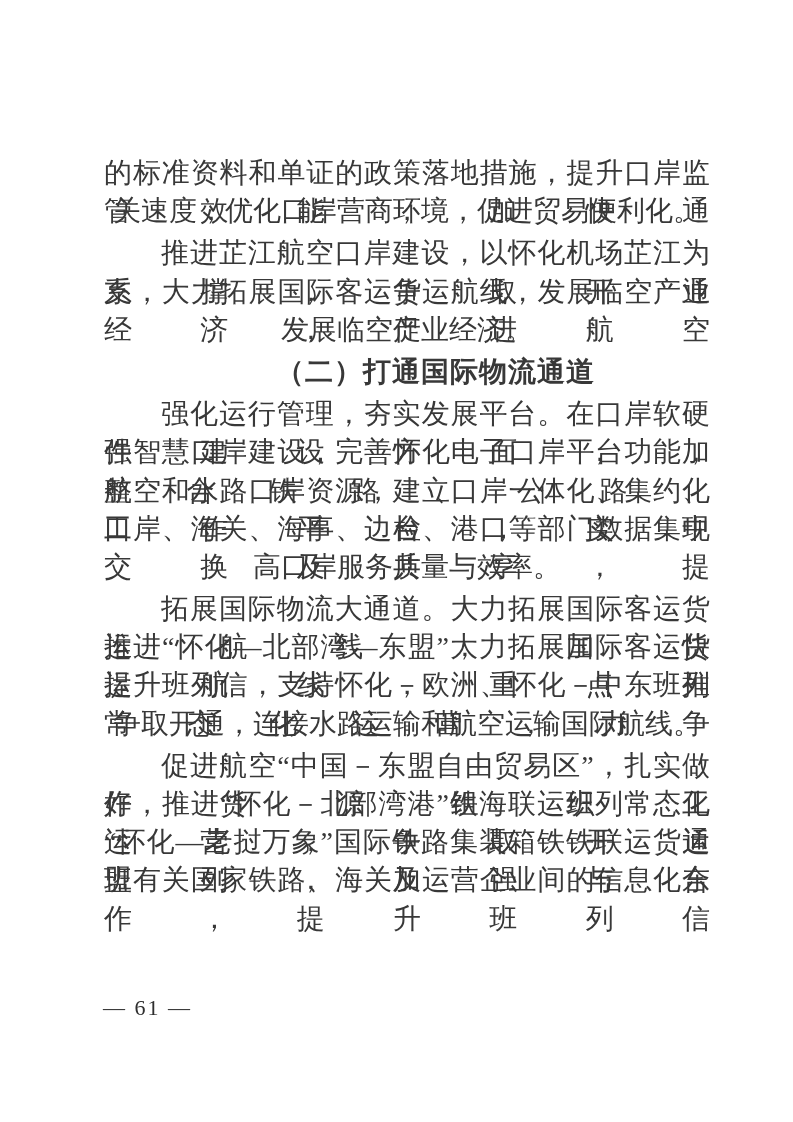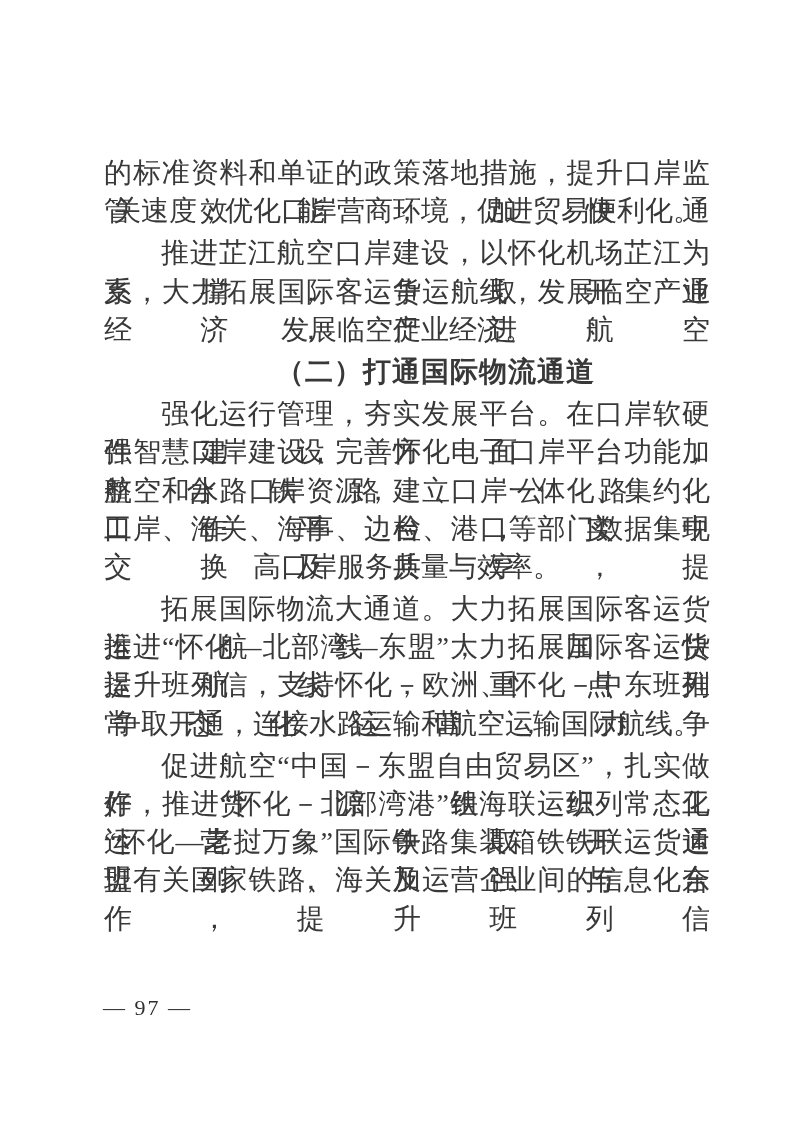--- a/index.html
+++ b/index.html
@@ -98,15 +98,15 @@
 
     <div class="para">
       <div class="line jst ind">促进航空“中国－东盟自由贸易区”，扎实做好货源组织工</div>
       <div class="line jst">作，推进“怀化－北部湾港”铁海联运班列常态化运营，争取开通</div>
       <div class="line jst">“怀化—老挝万象”国际铁路集装箱铁铁联运货运班列，加强与东</div>
       <div class="line jst">盟有关国家铁路、海关及运营企业间的信息化合作，提升班列信</div>
     </div>
 
   </div>
 
-  <div class="page-number">— 97 —</div>
+  <div class="page-number">— 61 —</div>
 
 </div>
 
 </body></html>

